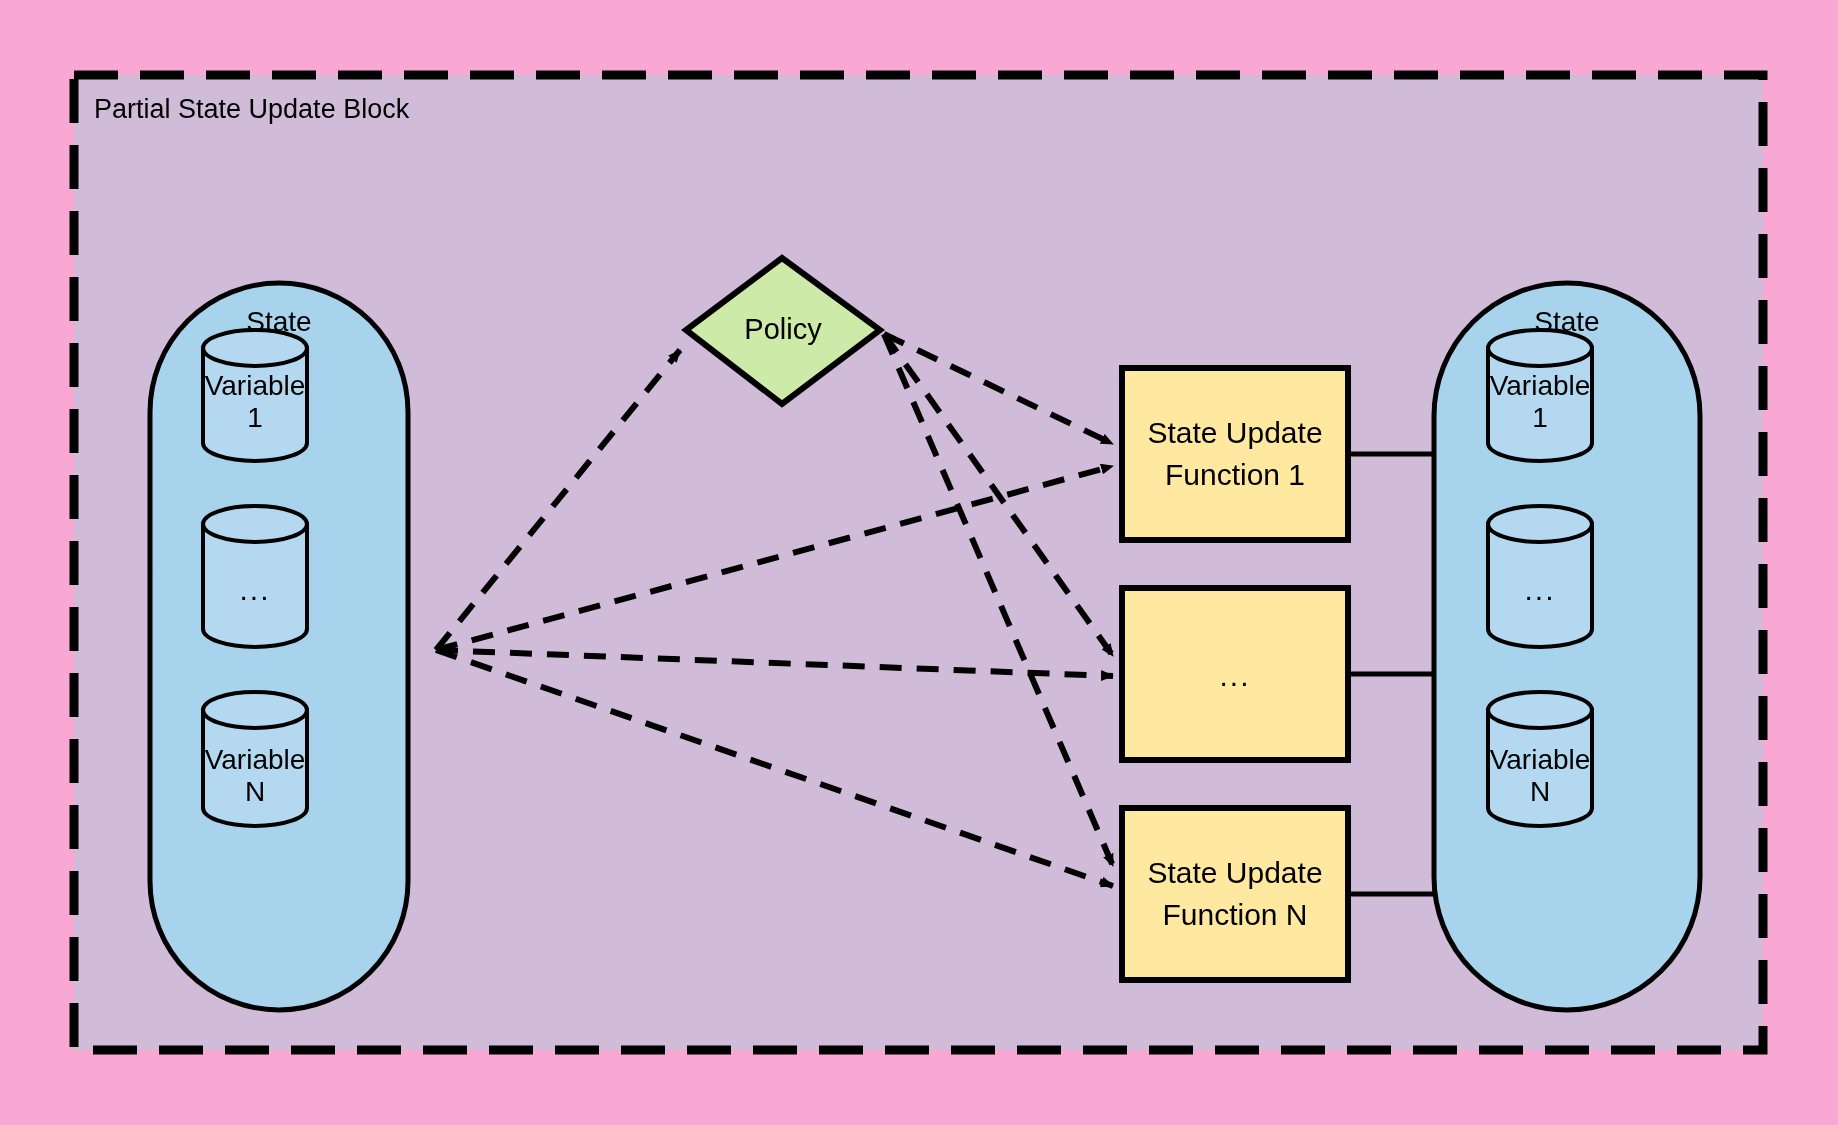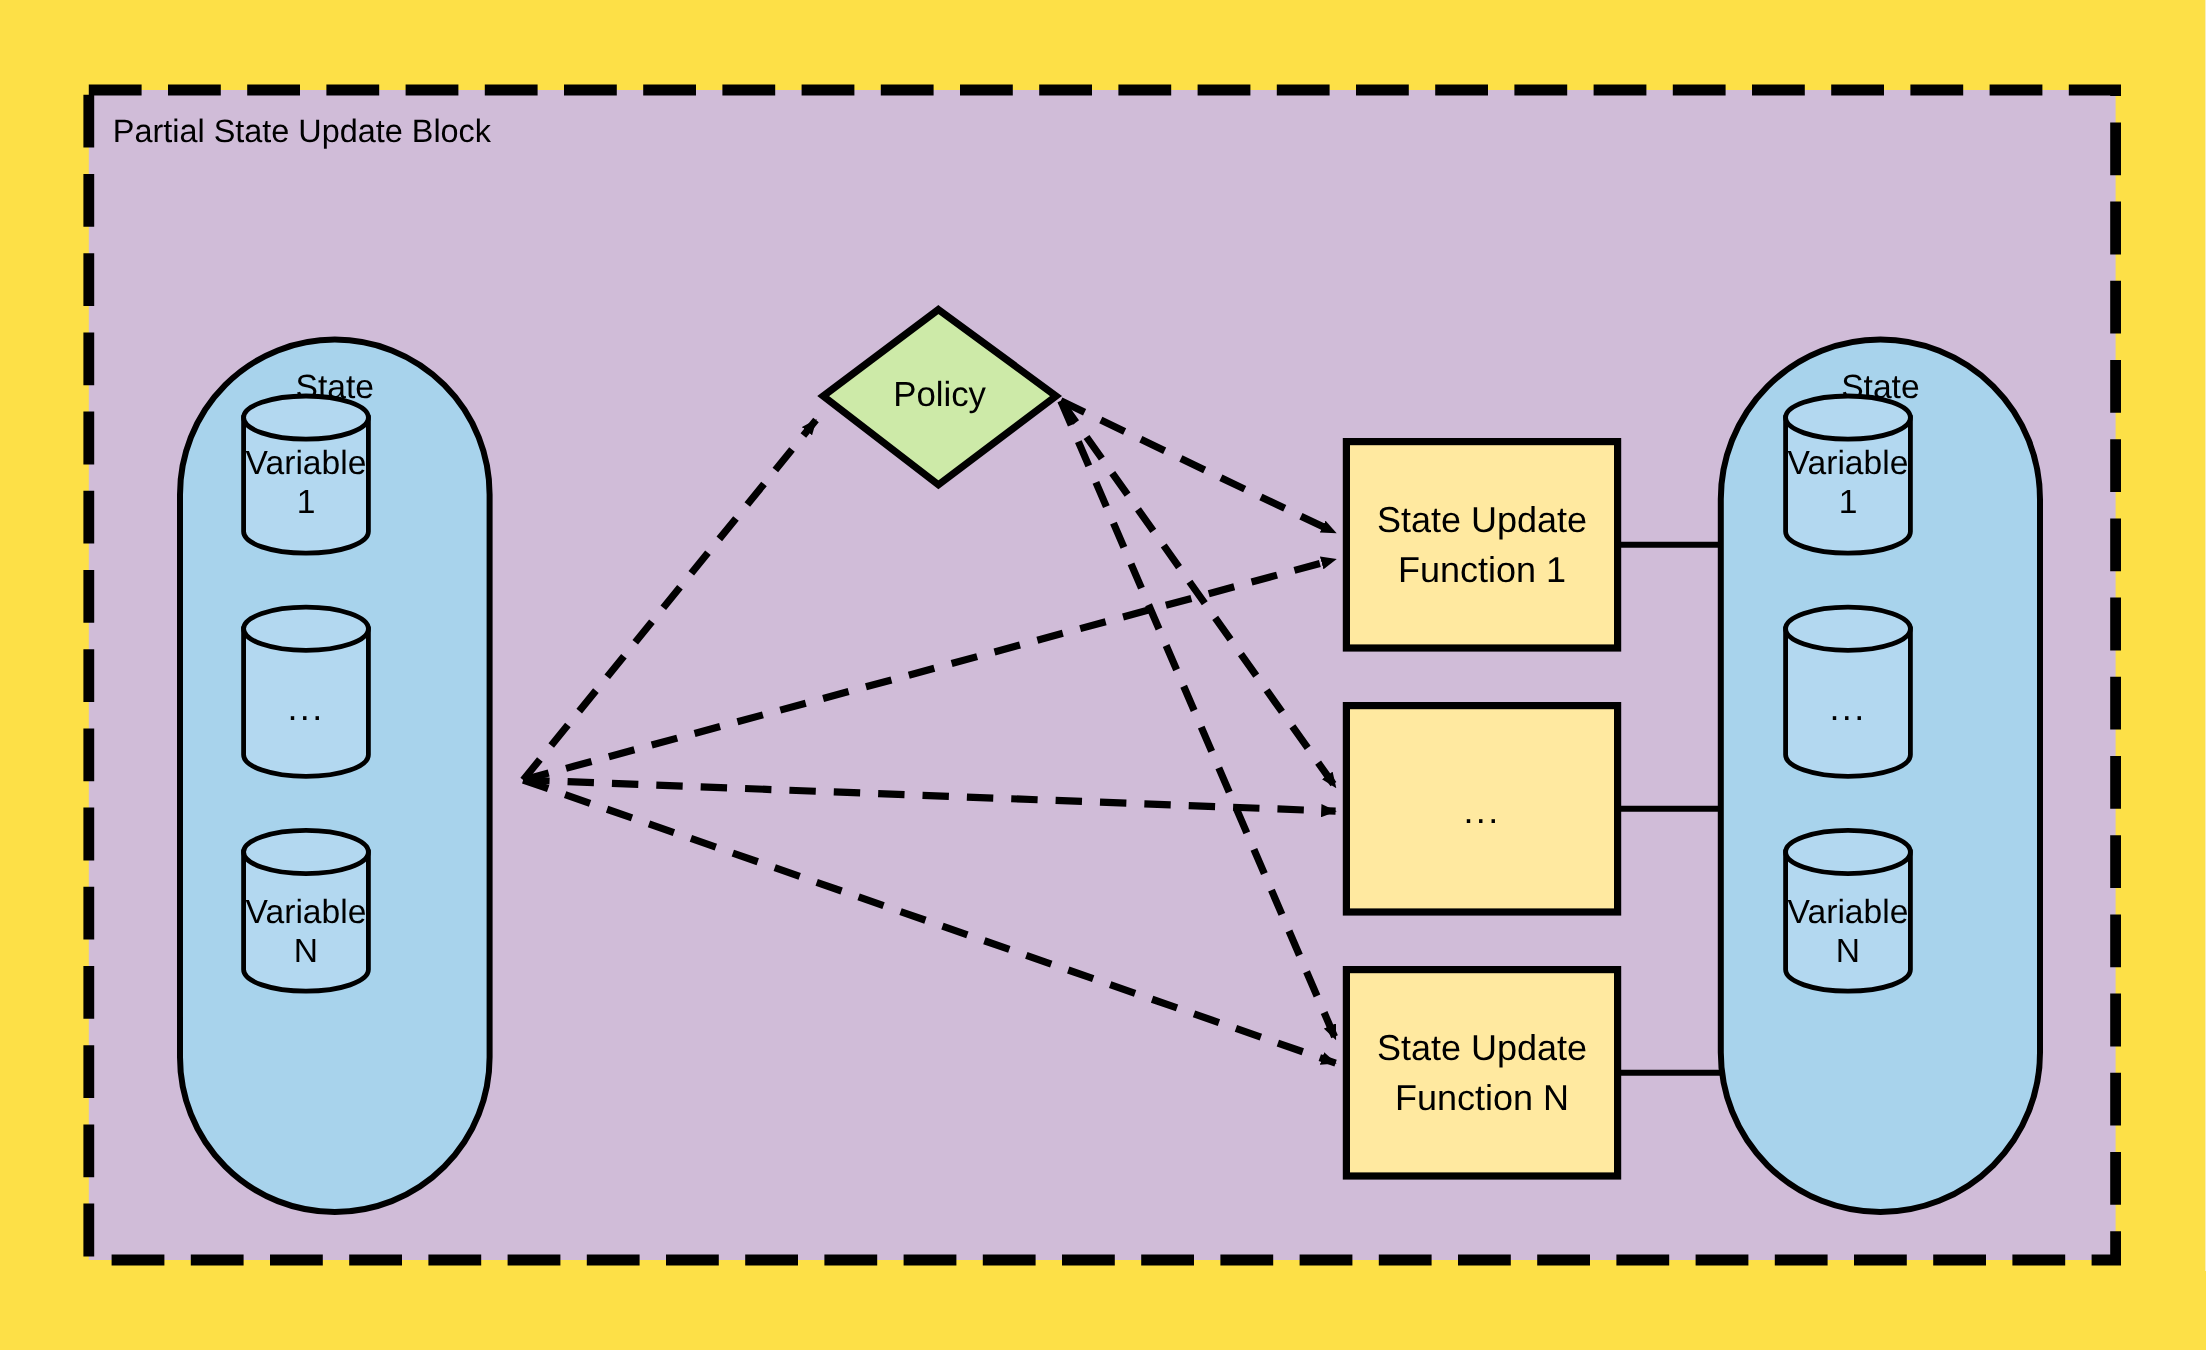--- a/index.html
+++ b/index.html
@@ -7,21 +7,21 @@
     padding: 0;
     background: #ffffff;
   }
   body {
     font-family: "Liberation Sans", sans-serif;
   }
   #stage {
     position: relative;
     width: 1838px;
     height: 1125px;
-    background: #fde047;
+    background: #f9a8d4;
     overflow: hidden;
   }
   #diagram-svg {
     position: absolute;
     left: 0;
     top: 0;
     width: 1838px;
     height: 1125px;
     display: block;
   }

